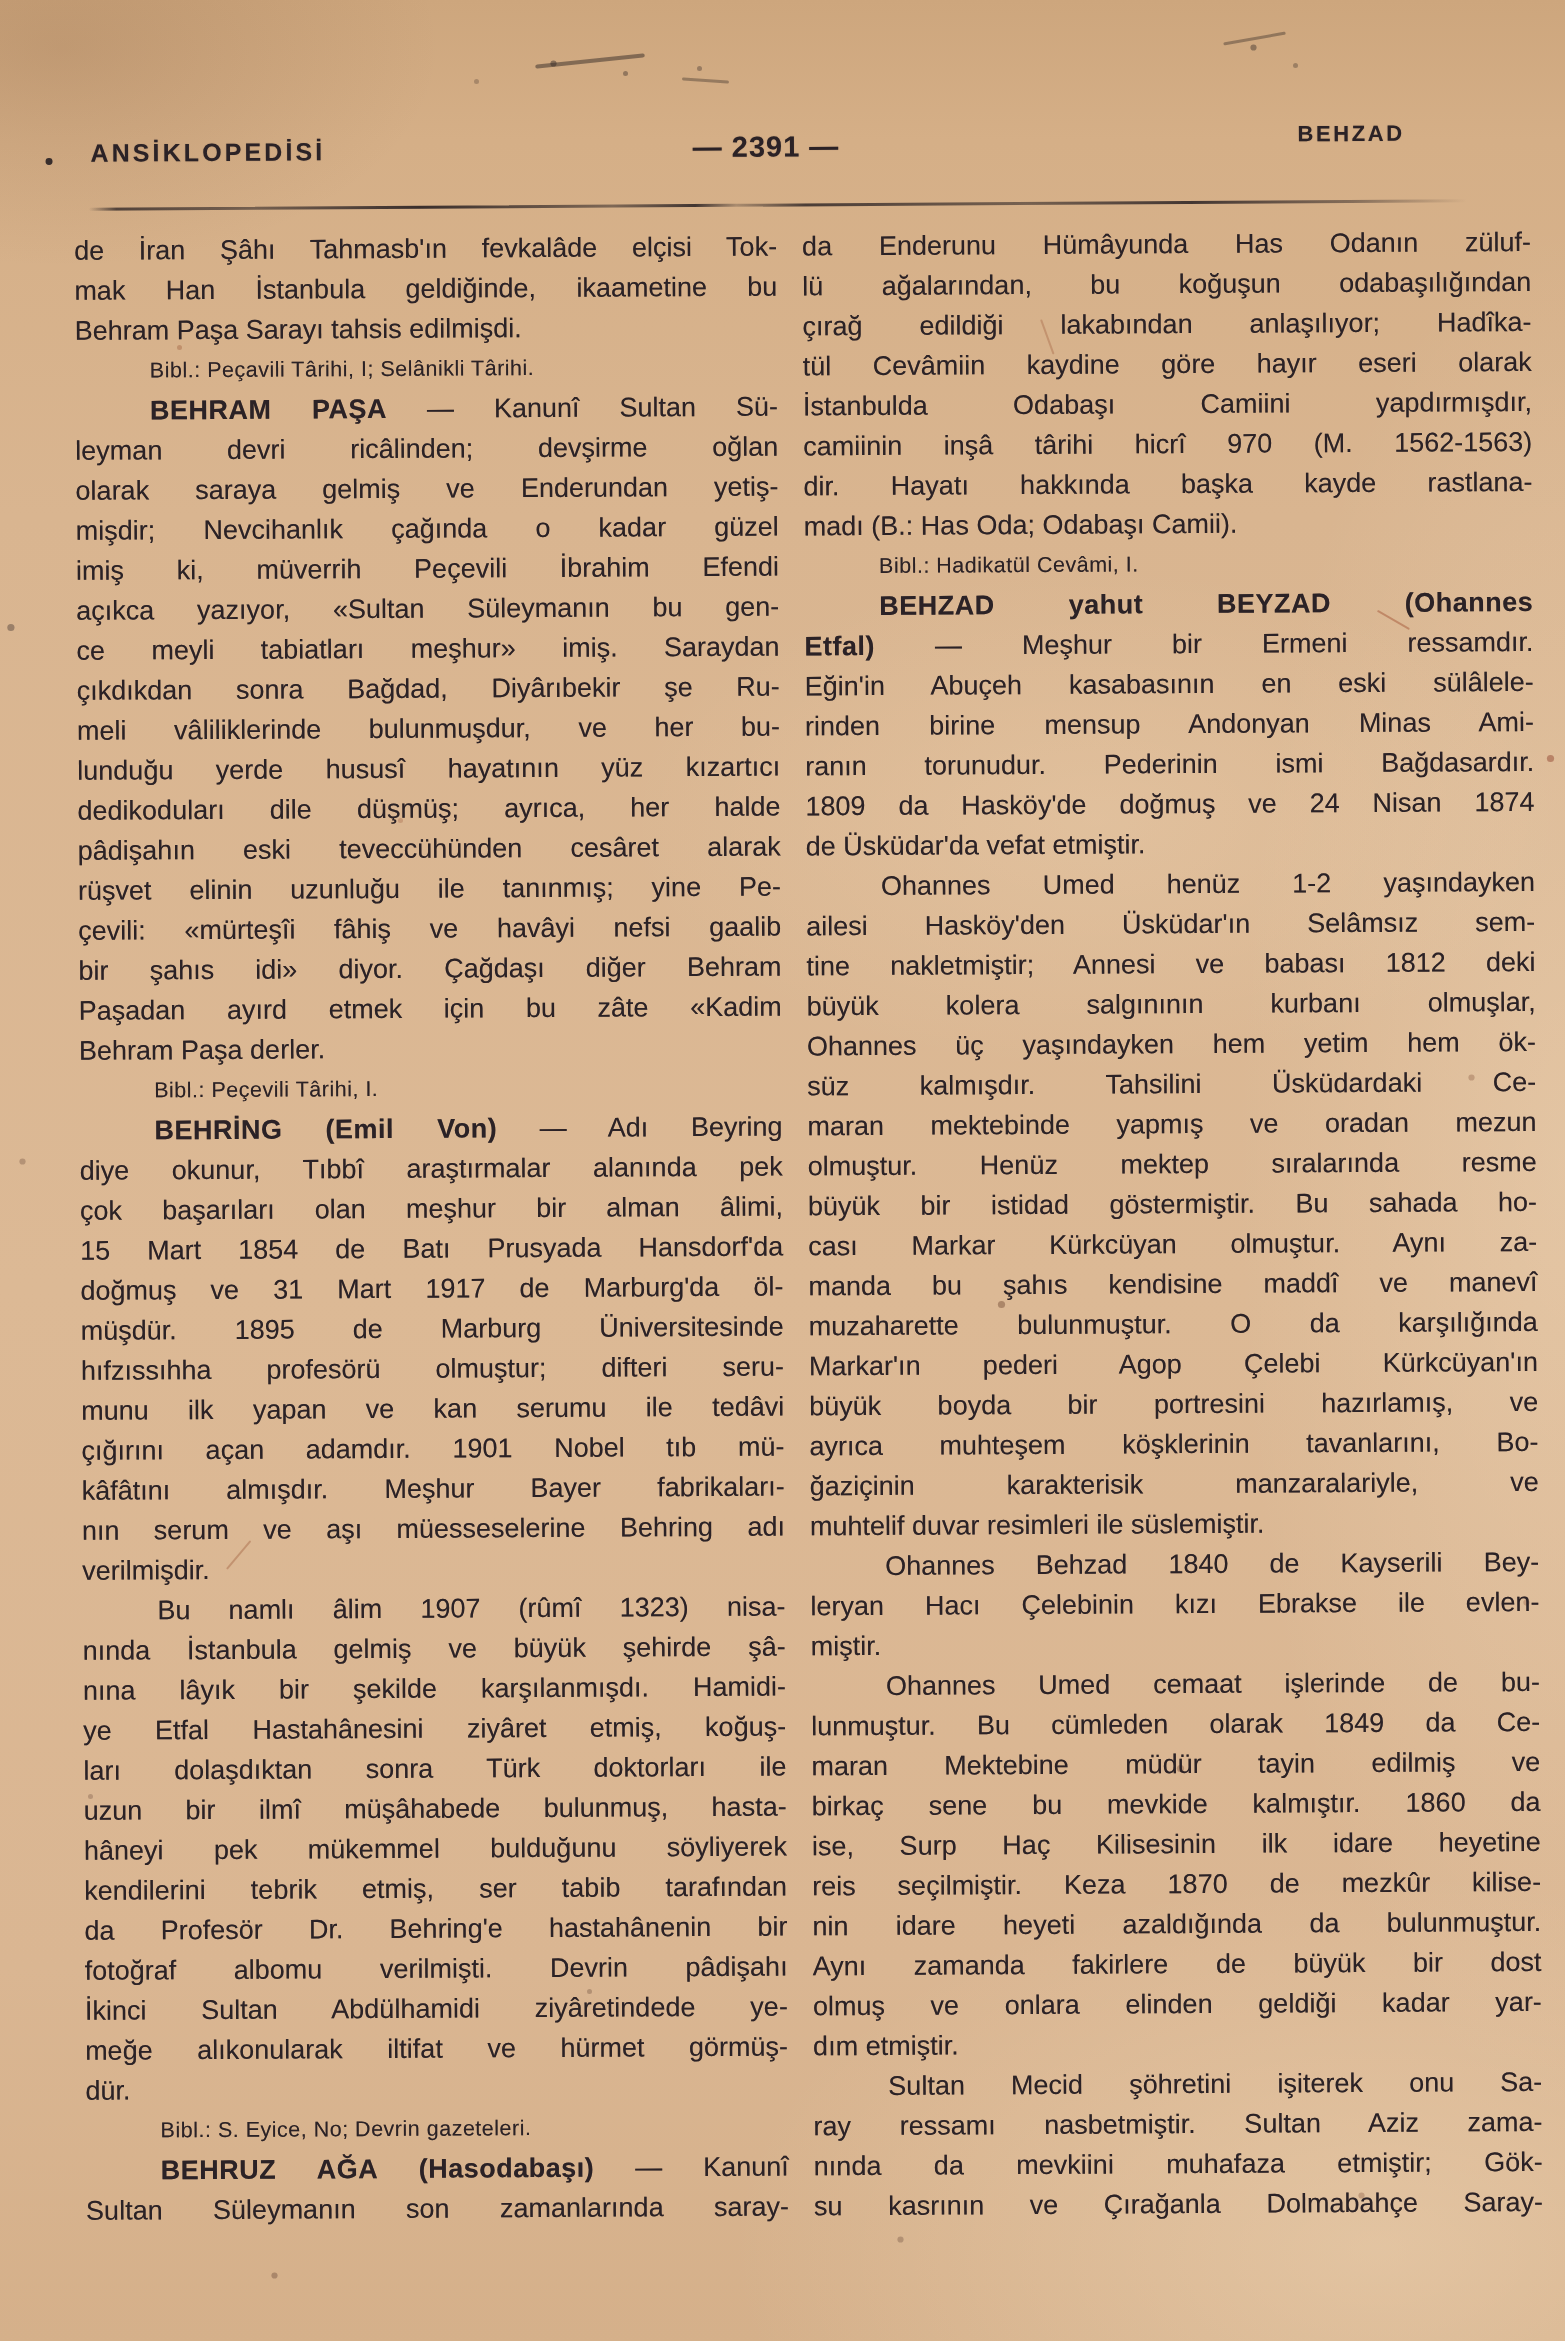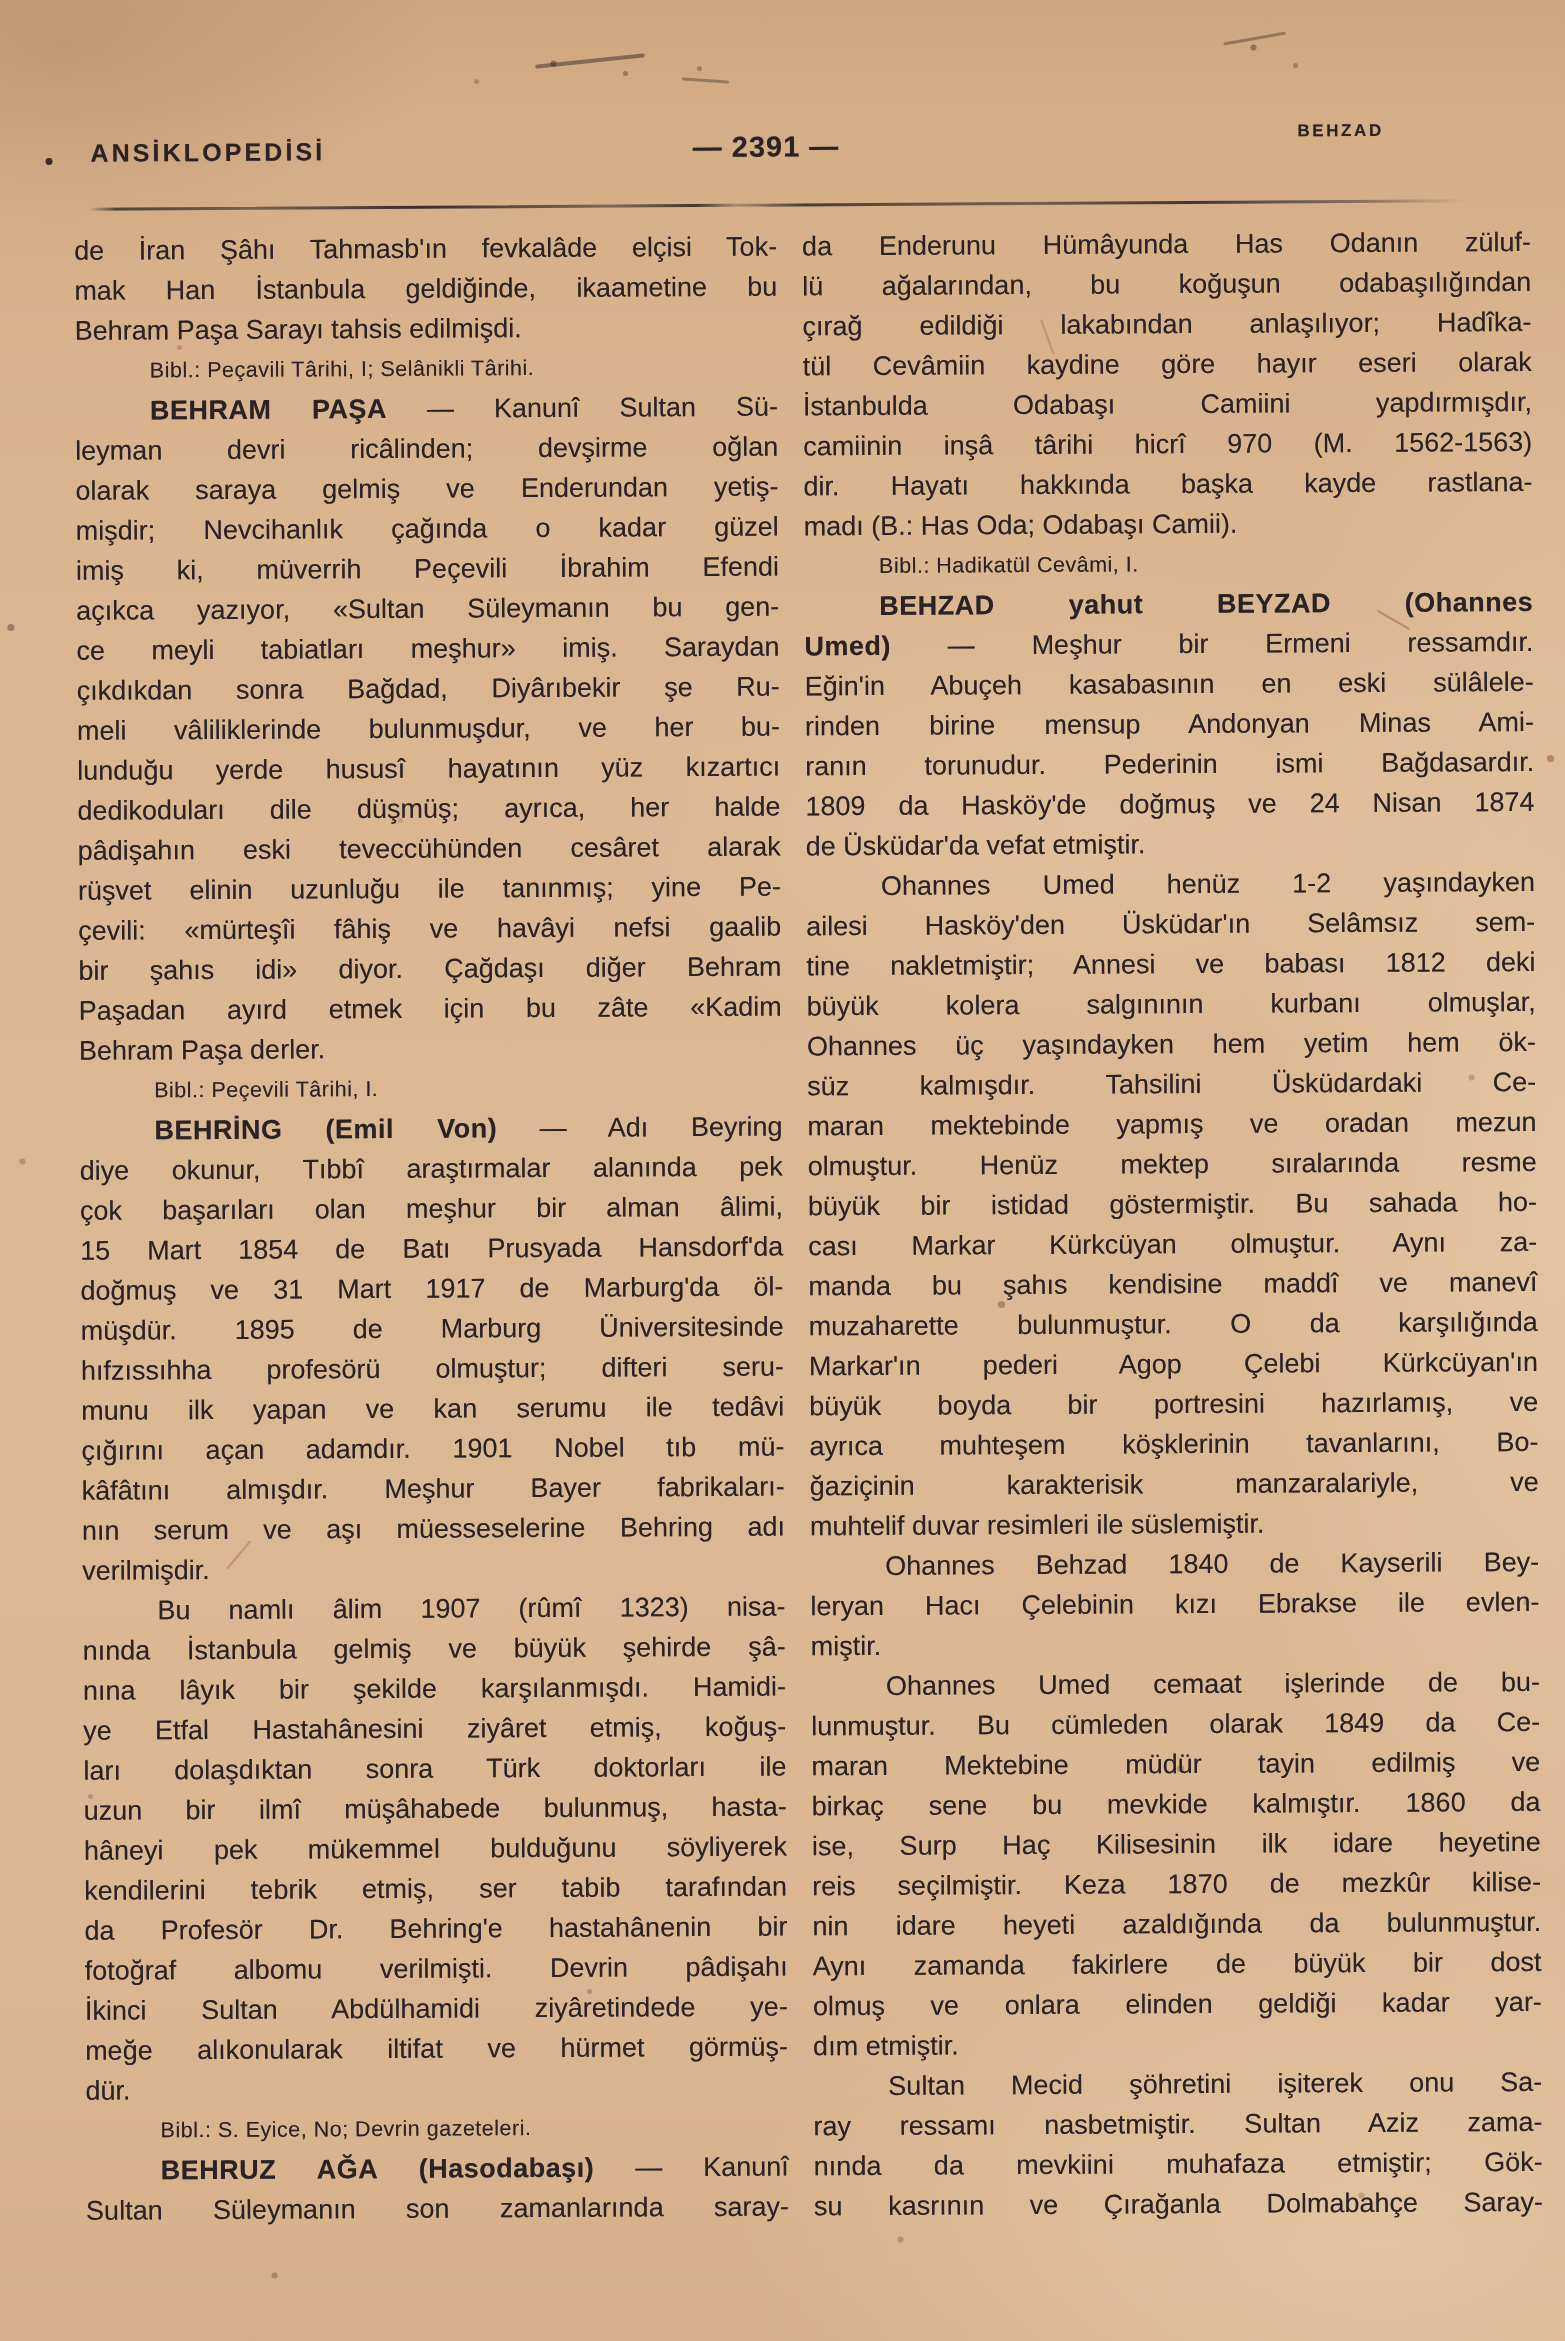--- a/index.html
+++ b/index.html
@@ -13,21 +13,21 @@
       radial-gradient(630px 367px at 4% 2%, rgba(120,80,50,.18), transparent 60%),
       radial-gradient(472px 1365px at 100% 50%, rgba(255,240,215,.22), transparent 70%),
       linear-gradient(180deg,#cda67d 0%,#d5af87 6%,#d9b590 22%,#dcb995 55%,#dab692 84%,#d5b08a 100%);
   }
   .tilt{position:absolute;left:0;top:0;width:100%;height:100%;transform:rotate(-0.35deg);transform-origin:45% 45%;}
   
   .hdr{position:absolute;font-weight:bold;white-space:nowrap;
        text-shadow:0 0 1px rgba(43,34,38,.35);}
   .hdr.left{left:96px;top:135px;font-size:25px;letter-spacing:3.1px;}
   .hdr.center{left:677px;top:131px;width:189px;text-align:center;font-size:29px;letter-spacing:1px;}
-  .hdr.right{left:1303px;top:125px;font-size:17px;letter-spacing:2.6px;}
+  .hdr.right{left:1303px;top:125px;font-size:22px;letter-spacing:2.6px;}
   .hdr-dot{position:absolute;left:51px;top:154px;width:6.8px;height:6.8px;border-radius:50%;
        background:rgba(40,32,34,.9);}
   .hdr-rule{position:absolute;left:94px;top:204px;width:1378px;height:3.1px;border-radius:1.6px;
        background:linear-gradient(90deg,
          rgba(40,32,34,0) 0%, rgba(40,32,34,.75) 2%, rgba(40,32,34,.55) 12%,
          rgba(40,32,34,.9) 24%, rgba(40,32,34,.5) 38%, rgba(40,32,34,.85) 44%,
          rgba(40,32,34,.25) 47%, rgba(40,32,34,.8) 52%, rgba(40,32,34,.55) 68%,
          rgba(40,32,34,.85) 80%, rgba(40,32,34,.45) 92%, rgba(40,32,34,0) 100%);}
   
   .col{position:absolute;top:227px;}
@@ -139,21 +139,21 @@
         <div class="line">da Enderunu Hümâyunda Has Odanın züluf-</div>
         <div class="line">lü ağalarından, bu koğuşun odabaşılığından</div>
         <div class="line">çırağ edildiği lakabından anlaşılıyor; Hadîka-</div>
         <div class="line">tül Cevâmiin kaydine göre hayır eseri olarak</div>
         <div class="line">İstanbulda Odabaşı Camiini yapdırmışdır,</div>
         <div class="line">camiinin inşâ târihi hicrî 970 (M. 1562-1563)</div>
         <div class="line">dir. Hayatı hakkında başka kayde rastlana-</div>
         <div class="line end">madı (B.: Has Oda; Odabaşı Camii).</div>
         <div class="line bibl ind end">Bibl.: Hadikatül Cevâmi, I.</div>
         <div class="line ind"><b>BEHZAD yahut BEYZAD (Ohannes</b></div>
-        <div class="line"><b>Umed)</b> — Meşhur bir Ermeni ressamdır.</div>
+        <div class="line"><b>Etfal)</b> — Meşhur bir Ermeni ressamdır.</div>
         <div class="line">Eğin'in Abuçeh kasabasının en eski sülâlele-</div>
         <div class="line">rinden birine mensup Andonyan Minas Ami-</div>
         <div class="line">ranın torunudur. Pederinin ismi Bağdasardır.</div>
         <div class="line">1809 da Hasköy'de doğmuş ve 24 Nisan 1874</div>
         <div class="line end">de Üsküdar'da vefat etmiştir.</div>
         <div class="line ind">Ohannes Umed henüz 1-2 yaşındayken</div>
         <div class="line">ailesi Hasköy'den Üsküdar'ın Selâmsız sem-</div>
         <div class="line">tine nakletmiştir; Annesi ve babası 1812 deki</div>
         <div class="line">büyük kolera salgınının kurbanı olmuşlar,</div>
         <div class="line">Ohannes üç yaşındayken hem yetim hem ök-</div>

